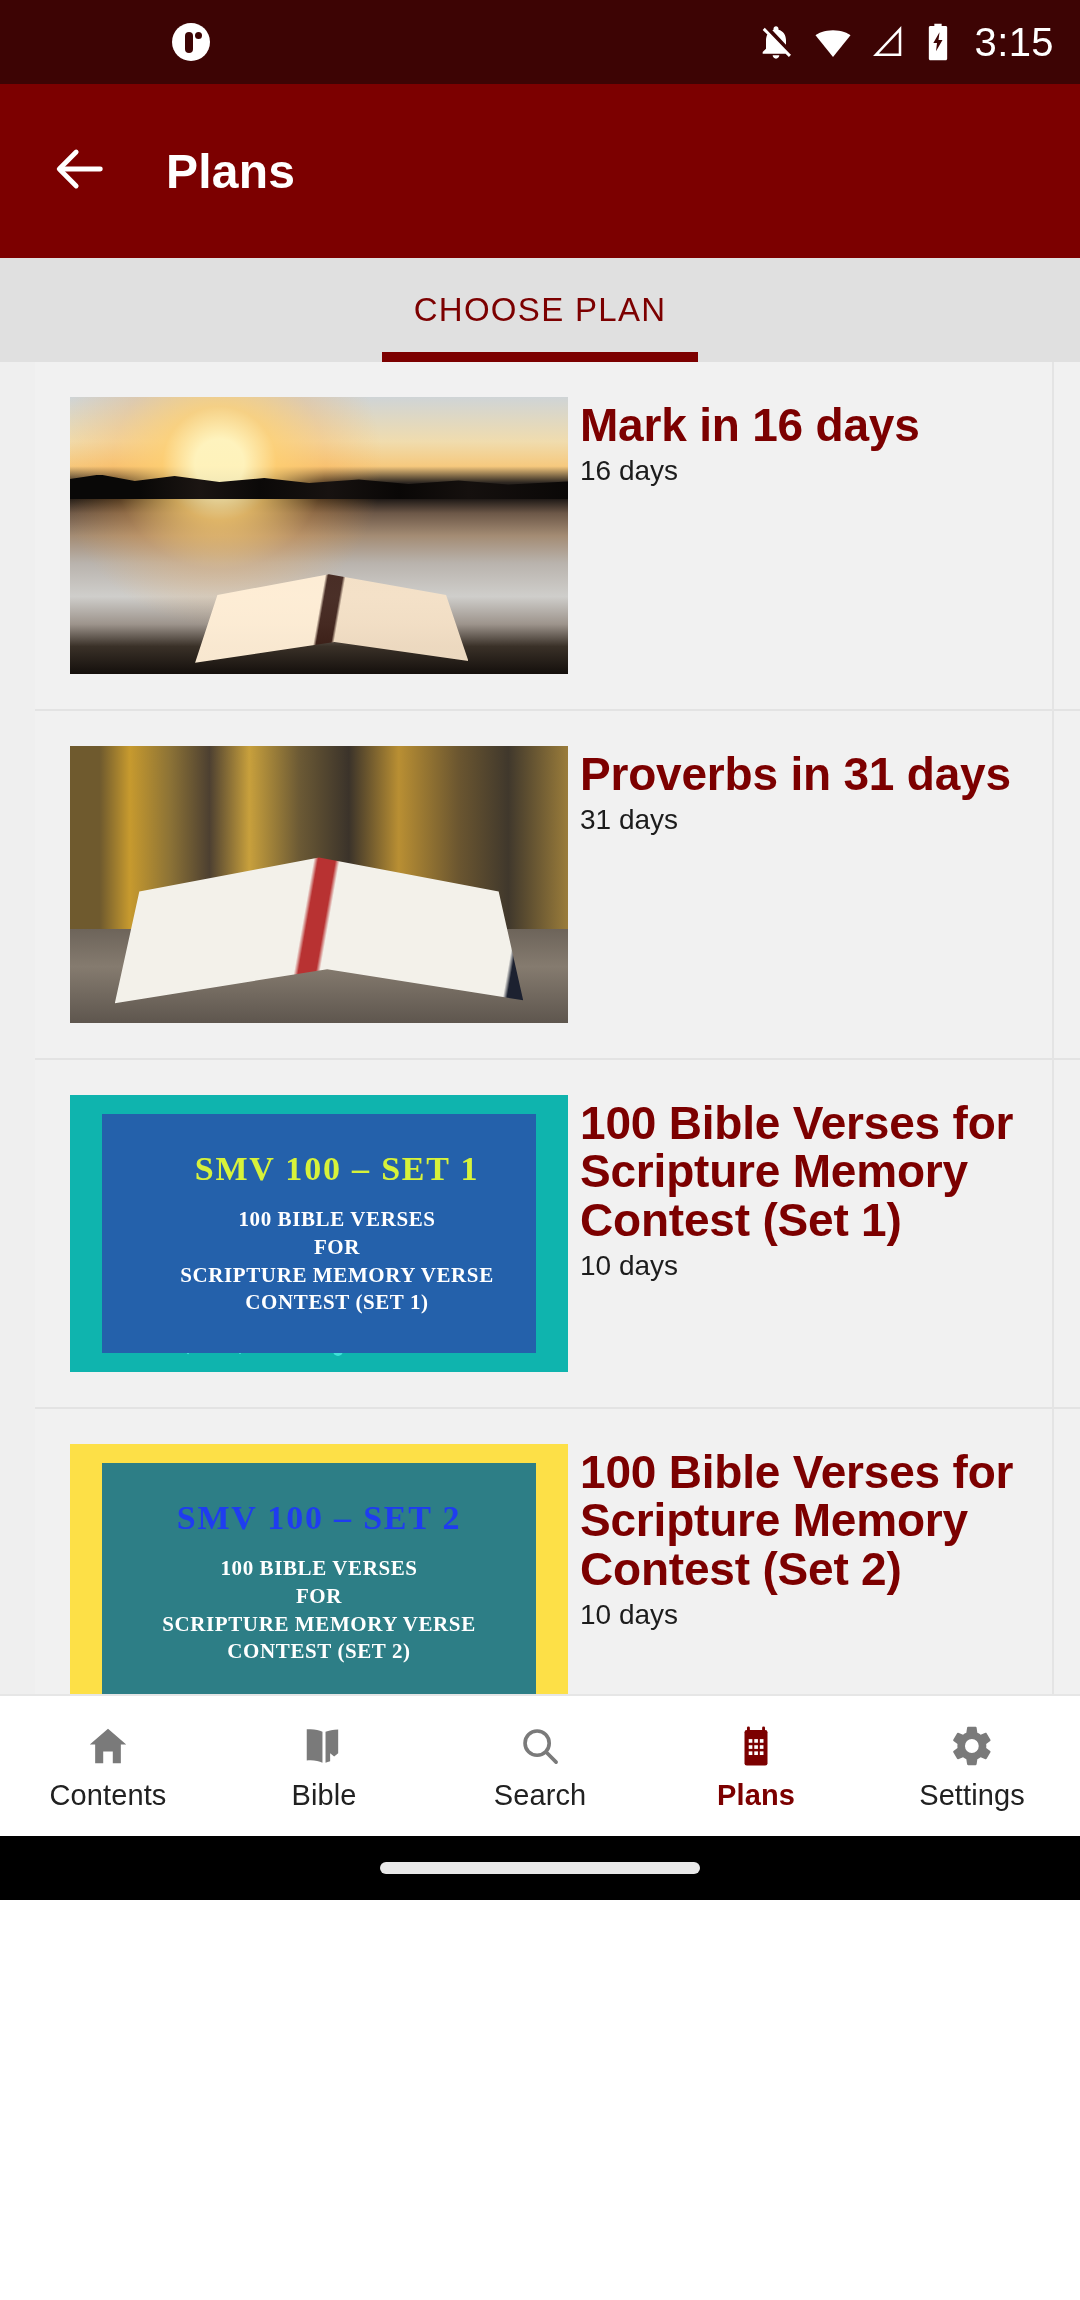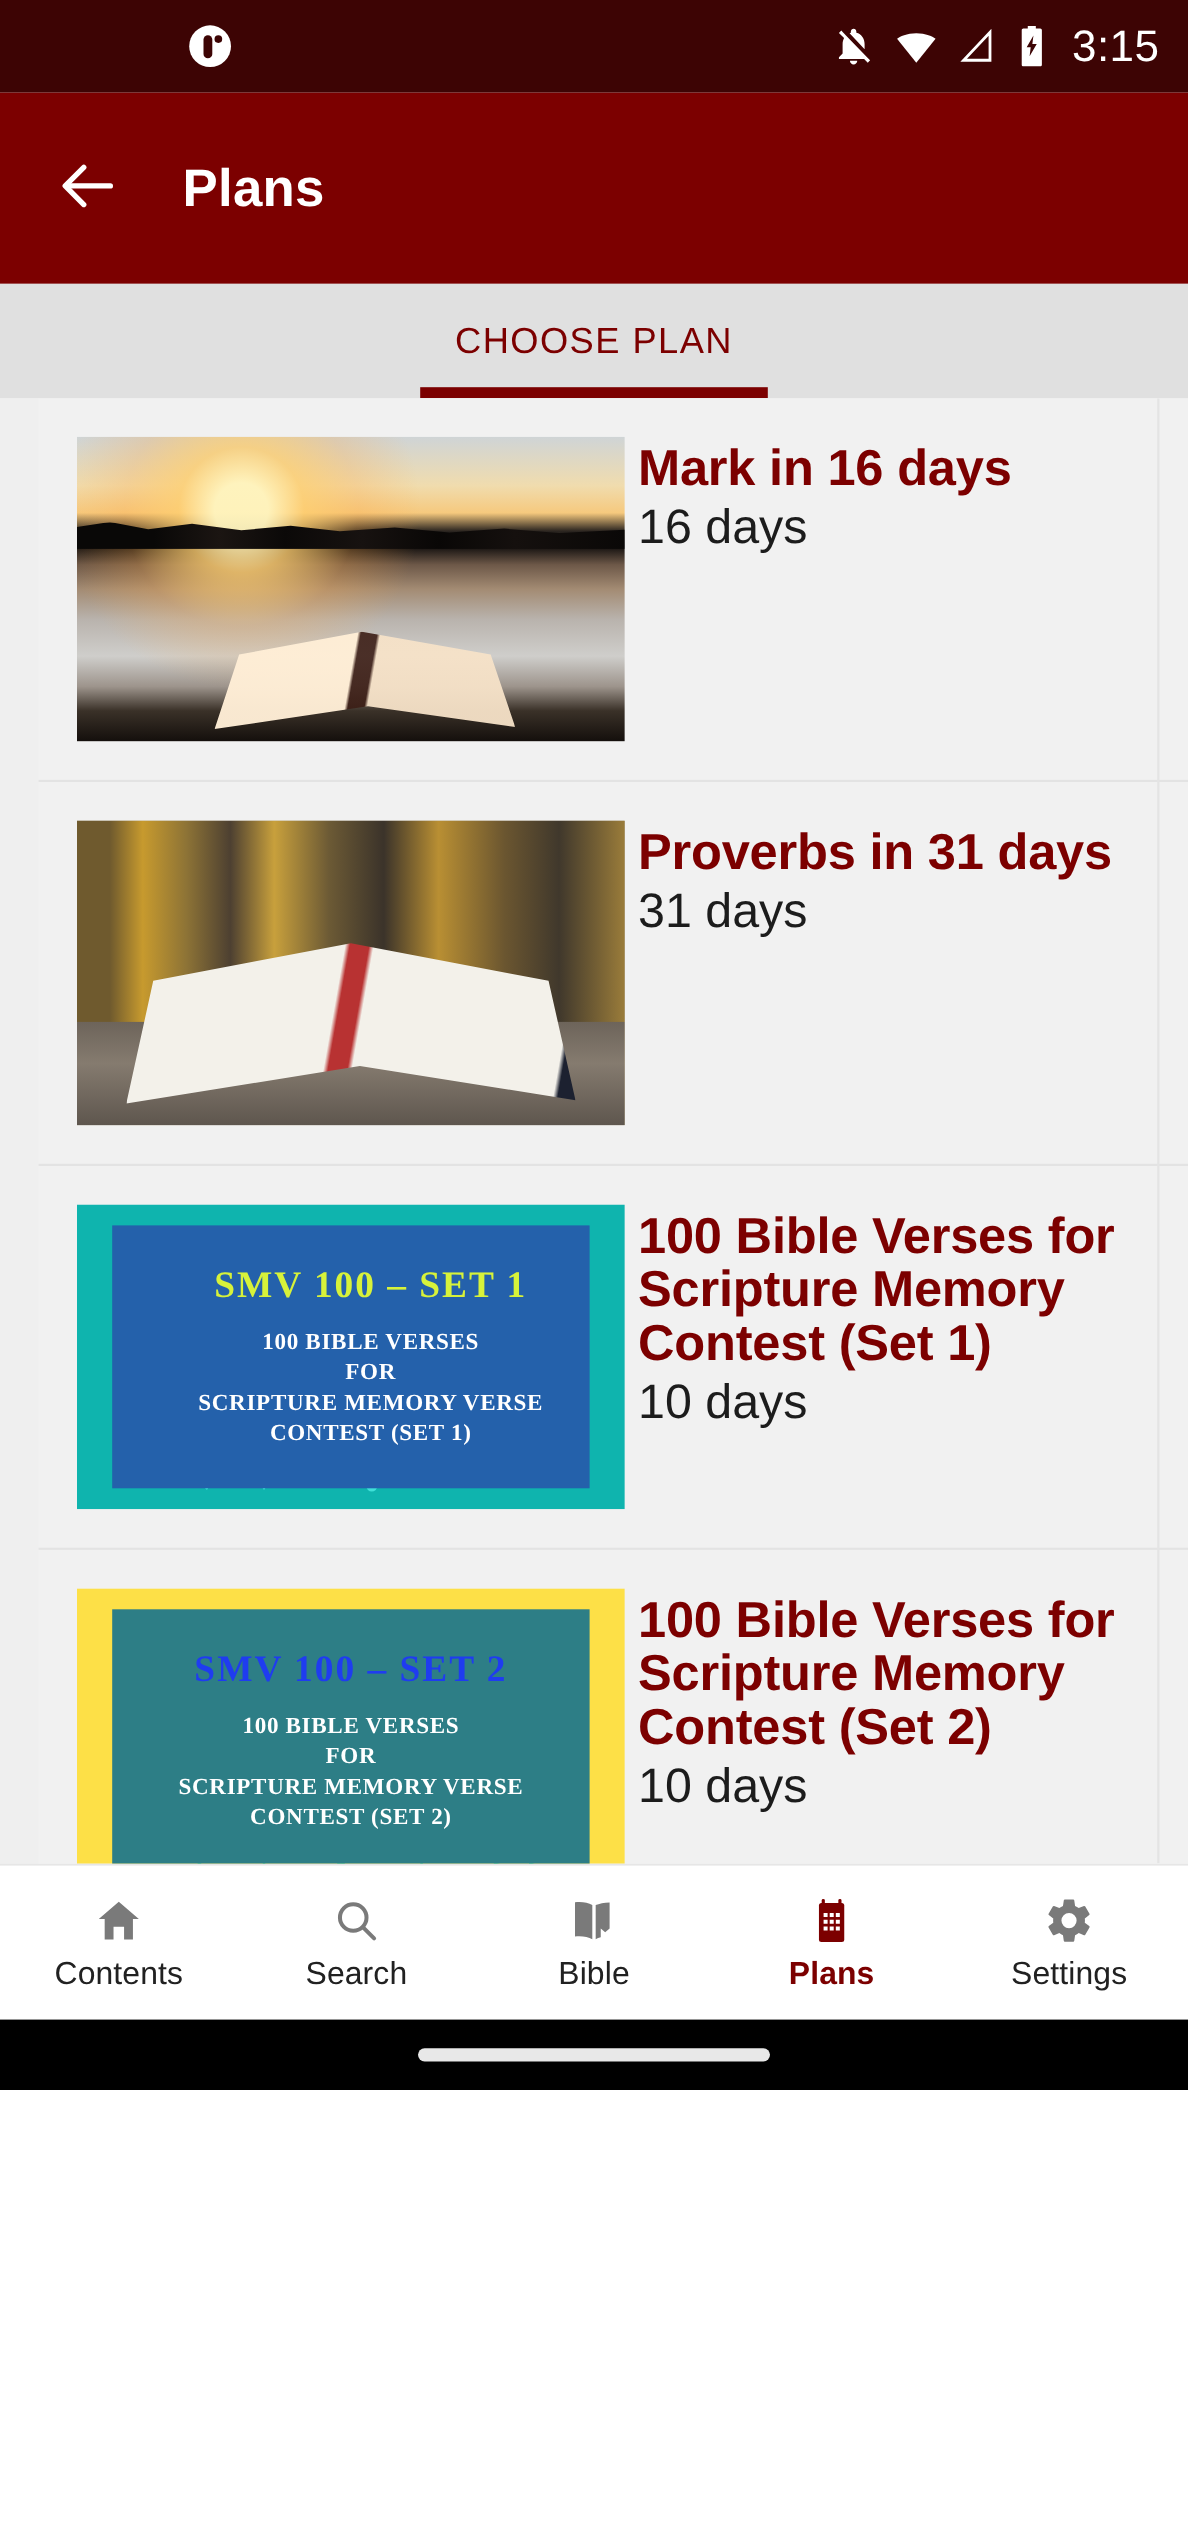--- a/index.html
+++ b/index.html
@@ -104,21 +104,21 @@
   }
   .plan-text {
     padding-left: 12px; padding-top: 4px;
     flex: 1 1 auto; min-width: 0;
   }
   .plan-title {
     color: #7c0000; font-size: 46px; font-weight: 700;
     line-height: 1.05; letter-spacing: -0.2px;
   }
   .plan-days {
-    color: #1c1c1c; font-size: 44px; font-weight: 400;
+    color: #1c1c1c; font-size: 28px; font-weight: 400;
     line-height: 1.12; margin-top: 6px;
   }
 
   
   .art-sunset {
     width: 100%; height: 100%;
     background:
       radial-gradient(circle at 30% 24%, rgba(255,244,190,0.95) 0 6%, rgba(255,206,110,0.75) 14%, rgba(255,170,70,0.25) 26%, rgba(0,0,0,0) 40%),
       linear-gradient(#cfd4d6 0%, #f0dcae 16%, #f6c97e 25%, #2b2520 31%, #120f0e 36%,
                       #6d5848 42%, #a38b73 50%, #b9b3ad 60%, #cfcecb 72%, #9d948c 82%, #3a3128 90%, #140f0c 100%);
@@ -393,36 +393,36 @@
       <span class="nav-icon">
         <svg width="46" height="46" viewBox="0 0 24 24" fill="#7a7a7a">
           <path d="M12 3 2.5 11.2h2.8V21h4.2v-6.1h5V21h4.2v-9.8h2.8z"></path>
         </svg>
       </span>
       <span class="nav-label">Contents</span>
     </div>
 
     <div class="nav-item">
       <span class="nav-icon">
+        <svg width="46" height="46" viewBox="0 0 24 24" fill="#7a7a7a">
+          <path d="M11.2 4.6C9.6 3.7 7.4 3.2 5 3.2c-.7 0-1.4 0-2 .1v16.2c.6-.1 1.3-.1 2-.1 2.4 0 4.6.5 6.2 1.4V4.6z"></path>
+          <path d="M12.8 4.6v16.2c.7-.4 1.5-.7 2.4-.9v-4.1l2.1 1.7 2.1-1.7V3.4c-2.6.1-5 .6-6.6 1.2z"></path>
+        </svg>
+      </span>
+      <span class="nav-label">Bible</span>
+    </div>
+
+    <div class="nav-item">
+      <span class="nav-icon">
         <svg width="46" height="46" viewBox="0 0 24 24" fill="none" stroke="#7a7a7a" stroke-width="1.9" stroke-linecap="round">
           <circle cx="10.5" cy="10.5" r="6.3"></circle>
             <line x1="15.3" y1="15.3" x2="20.4" y2="20.4"></line>
         </svg>
       </span>
       <span class="nav-label">Search</span>
-    </div>
-
-    <div class="nav-item">
-      <span class="nav-icon">
-        <svg width="46" height="46" viewBox="0 0 24 24" fill="#7a7a7a">
-          <path d="M11.2 4.6C9.6 3.7 7.4 3.2 5 3.2c-.7 0-1.4 0-2 .1v16.2c.6-.1 1.3-.1 2-.1 2.4 0 4.6.5 6.2 1.4V4.6z"></path>
-          <path d="M12.8 4.6v16.2c.7-.4 1.5-.7 2.4-.9v-4.1l2.1 1.7 2.1-1.7V3.4c-2.6.1-5 .6-6.6 1.2z"></path>
-        </svg>
-      </span>
-      <span class="nav-label">Bible</span>
     </div>
 
     <div class="nav-item active">
       <span class="nav-icon">
         <svg width="46" height="46" viewBox="0 0 24 24" fill="#7c0000">
           <rect x="7.3" y="1.8" width="1.5" height="3.2" rx="0.7"></rect>
           <rect x="15.2" y="1.8" width="1.5" height="3.2" rx="0.7"></rect>
           <rect x="6" y="3.6" width="12" height="18.6" rx="1.2"></rect>
           <g fill="#ffffff">
             <rect x="8.2" y="8.4" width="1.9" height="1.9"></rect>

